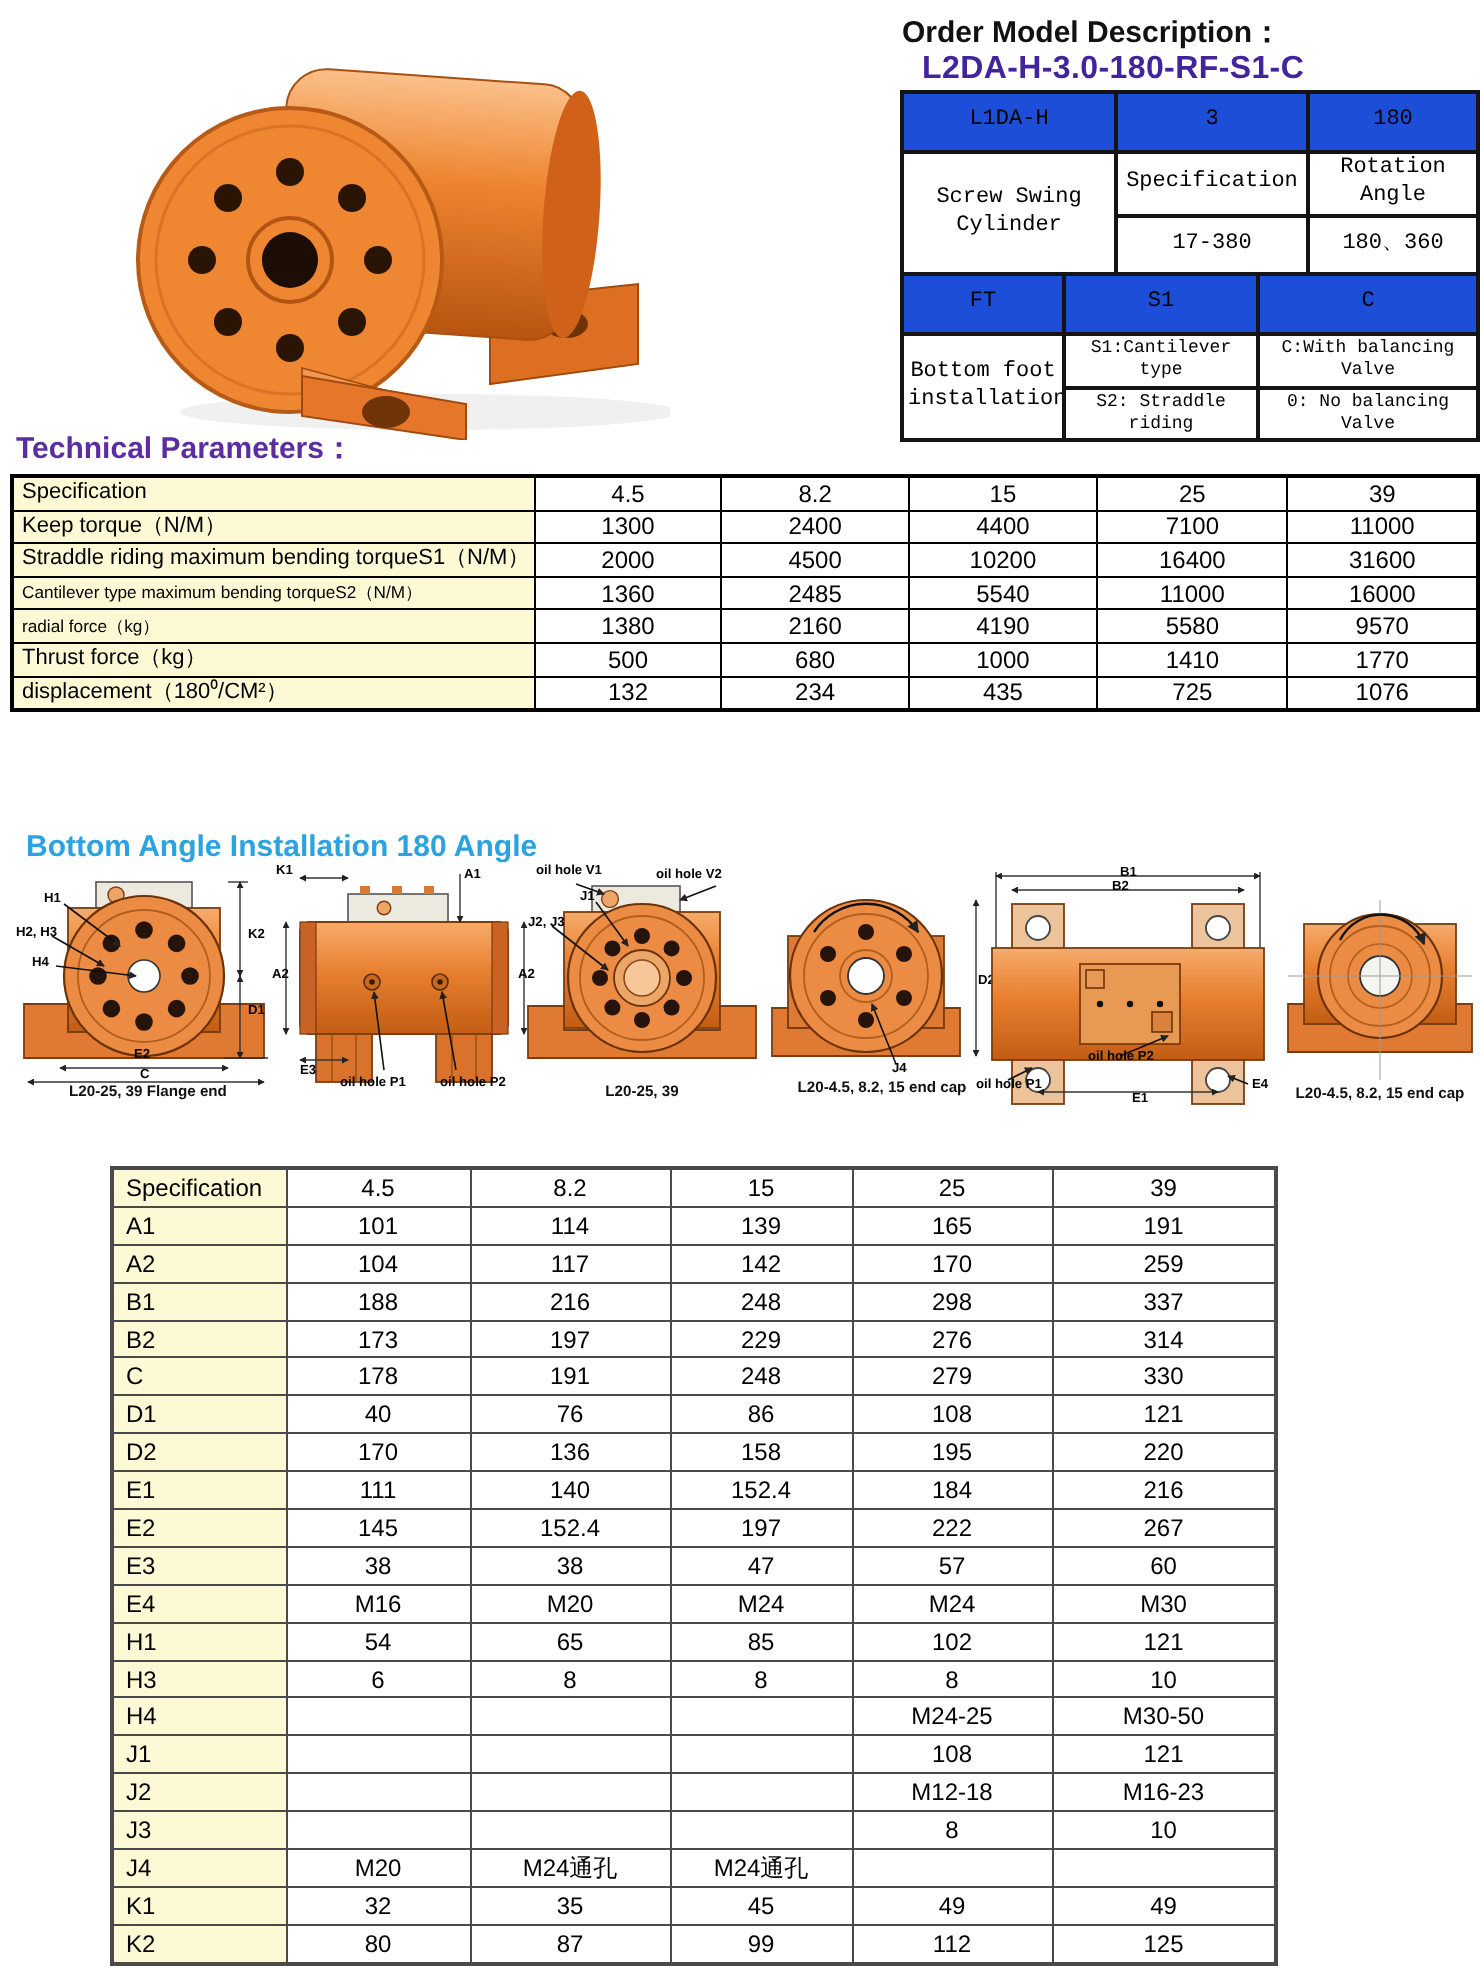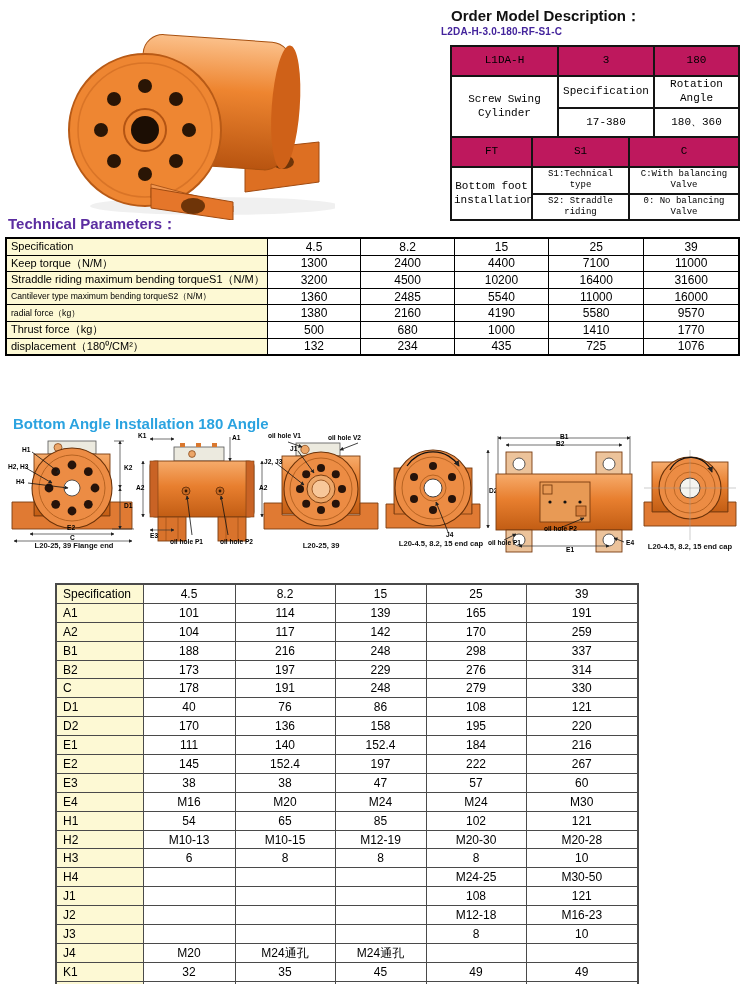--- a/index.html
+++ b/index.html
@@ -2,30 +2,30 @@
 <html><head>
 <meta charset="utf-8">
 <style>
   html,body{margin:0;padding:0;}
   body{
     width:740px;height:984px;position:relative;background:#ffffff;
     font-family:"Liberation Sans",sans-serif;color:#000;overflow:hidden;
   }
   
   #order-title{position:absolute;left:451px;top:7px;font-size:15px;font-weight:600;color:#111;}
-  #model-code{position:absolute;left:441px;top:26px;font-size:10px;font-weight:600;color:#44249c;letter-spacing:.2px;}
+  #model-code{position:absolute;left:461px;top:26px;font-size:16px;font-weight:600;color:#44249c;letter-spacing:.2px;}
   #tech-heading{position:absolute;left:8px;top:215px;font-size:15px;font-weight:700;color:#5b2da0;}
   #diagram-heading{position:absolute;left:13px;top:415px;font-size:15px;font-weight:700;color:#2ba3e0;}
 
   
   .otable{position:absolute;border-collapse:collapse;table-layout:fixed;
     font-family:"Liberation Mono",monospace;}
   .otable td{border:2px solid #141414;text-align:center;vertical-align:middle;
     font-size:11px;line-height:1.25;padding:1px 2px;overflow:hidden;}
-  .otable td.yel{background:#be185d;}
+  .otable td.yel{background:#1d4ed8;}
   #order-top{left:450px;top:45px;width:288px;}
   #order-top td{height:26px;}
   #order-bottom{left:450px;top:136px;width:288px;}
   #order-bottom td.hd{height:26px;text-align:center;}
   #order-bottom td.sm{font-size:9px;height:15px;}
 
   
   #tech-table{position:absolute;left:5px;top:237px;border-collapse:collapse;
     table-layout:fixed;border:2px solid #000;}
   #tech-table td{border:1px solid #000;height:15.6px;font-size:12px;line-height:1;
@@ -141,21 +141,21 @@
       <col style="width:110px">
     </colgroup>
   <tbody>
       <tr>
     <td class="yel hd">FT</td>
     <td class="yel hd">S1</td>
     <td class="yel hd">C</td>
   </tr>
   <tr>
     <td rowspan="2">Bottom foot installation</td>
-    <td class="sm">S1:Technical type</td>
+    <td class="sm">S1:Cantilever type</td>
     <td class="sm">C:With balancing Valve</td>
   </tr>
   <tr>
     <td class="sm">S2: Straddle riding</td>
     <td class="sm">0: No balancing Valve</td>
   </tr>
 </tbody>
   </table>
 
 <div id="tech-heading">Technical Parameters：</div>
@@ -180,21 +180,21 @@
       <tr>
         <td class="lab">Keep torque（N/M）</td>
         <td>1300</td>
         <td>2400</td>
         <td>4400</td>
         <td>7100</td>
         <td>11000</td>
       </tr>
       <tr>
         <td class="lab">Straddle riding maximum bending torqueS1（N/M）</td>
-        <td>3200</td>
+        <td>2000</td>
         <td>4500</td>
         <td>10200</td>
         <td>16400</td>
         <td>31600</td>
       </tr>
       <tr>
         <td class="lab">Cantilever type maximum bending torqueS2（N/M）</td>
         <td>1360</td>
         <td>2485</td>
         <td>5540</td>
@@ -539,28 +539,20 @@
       </tr>
       <tr>
         <td class="lab">H1</td>
         <td>54</td>
         <td>65</td>
         <td>85</td>
         <td>102</td>
         <td>121</td>
       </tr>
       <tr>
-        <td class="lab">H2</td>
-        <td>M10-13</td>
-        <td>M10-15</td>
-        <td>M12-19</td>
-        <td>M20-30</td>
-        <td>M20-28</td>
-      </tr>
-      <tr>
         <td class="lab">H3</td>
         <td>6</td>
         <td>8</td>
         <td>8</td>
         <td>8</td>
         <td>10</td>
       </tr>
       <tr>
         <td class="lab">H4</td>
         <td></td>

